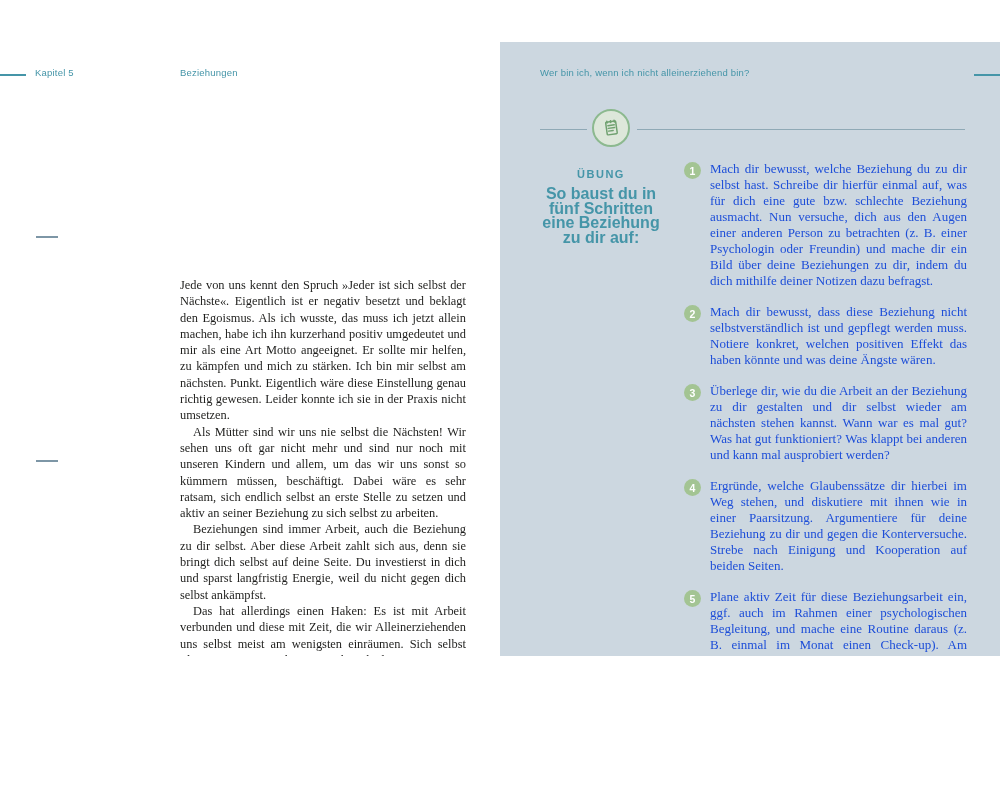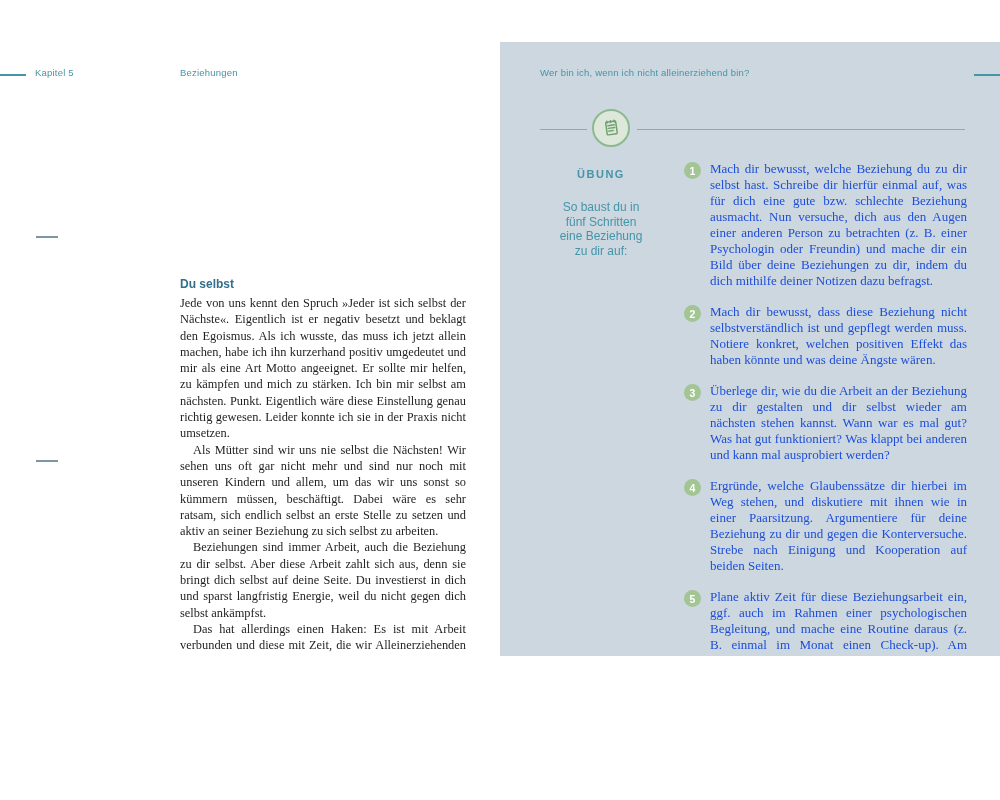--- a/index.html
+++ b/index.html
@@ -32,22 +32,22 @@
   .page-num.left{left:35px;color:#8fac97;}
   .page-num.right{left:540px;color:#44809b;}
   
   .orn-line{position:absolute;top:129px;height:1px;background:#8fa9b6;}
   .orn-line.l{left:540px;width:47px;}
   .orn-line.r{left:637px;width:328px;}
   .orn-icon{position:absolute;left:592px;top:109px;width:38px;height:38px;border-radius:50%;
             border:2px solid #8cb98f;background:#dde7da;display:flex;align-items:center;justify-content:center;box-sizing:border-box;}
   
   .ex-side{position:absolute;left:538px;top:168px;width:126px;text-align:center;color:#4595a8;}
-  .ex-label{font-size:11px;font-weight:700;letter-spacing:1.5px;margin-bottom:20px;}
-  .ex-subtitle{font-size:12px;font-weight:400;line-height:14.5px;white-space:pre-line;}
+  .ex-label{font-size:11px;font-weight:700;letter-spacing:1.5px;margin-bottom:7px;}
+  .ex-subtitle{font-size:16px;font-weight:700;line-height:14.5px;white-space:pre-line;}
   
   .steps{position:absolute;left:684px;top:161px;width:283px;display:flex;flex-direction:column;gap:15px;}
   .step{display:flex;gap:9px;}
   .step-num{flex:0 0 auto;width:17px;height:17px;border-radius:50%;background:#a3c493;color:#ffffff;
             font-size:10.5px;font-weight:700;display:flex;align-items:center;justify-content:center;margin-top:1px;}
   .step-text{font-family:"Liberation Serif",serif;font-size:13px;line-height:16px;color:#1d4ed8;
              text-align:justify;hyphens:auto;}
   .conclusion{margin-left:26px;font-family:"Liberation Serif",serif;font-size:12px;line-height:16px;
               font-weight:700;color:#701a75;}
 </style>
@@ -62,21 +62,20 @@
   <div class="running-head rh-chapter">Kapitel 5</div>
   <div class="running-head rh-section">Beziehungen</div>
   <div class="running-head rh-right">Wer bin ich, wenn ich nicht alleinerziehend bin?</div>
   <div class="edge-dash right"></div>
 
   <div class="small-dash dash-under-title"></div>
 
   <div class="small-dash dash-under-quote"></div>
 
   <div class="lp-body">
-    <div class="body-heading">Du selbst</div>
     <p class="para">Jede von uns kennt den Spruch »Jeder ist sich selbst der Nächste«. Eigentlich ist er negativ besetzt und beklagt den Egoismus. Als ich wusste, das muss ich jetzt allein machen, habe ich ihn kurzerhand positiv umgedeutet und mir als eine Art Motto angeeignet. Er sollte mir helfen, zu kämpfen und mich zu stärken. Ich bin mir selbst am nächsten. Punkt. Eigentlich wäre diese Einstellung genau richtig gewesen. Leider konnte ich sie in der Praxis nicht umsetzen.</p>
     <p class="para">Als Mütter sind wir uns nie selbst die Nächsten! Wir sehen uns oft gar nicht mehr und sind nur noch mit unseren Kindern und allem, um das wir uns sonst so kümmern müssen, beschäftigt. Dabei wäre es sehr ratsam, sich endlich selbst an erste Stelle zu setzen und aktiv an seiner Beziehung zu sich selbst zu arbeiten.</p>
     <p class="para">Beziehungen sind immer Arbeit, auch die Beziehung zu dir selbst. Aber diese Arbeit zahlt sich aus, denn sie bringt dich selbst auf deine Seite. Du investierst in dich und sparst langfristig Energie, weil du nicht gegen dich selbst ankämpfst.</p>
     <p class="para">Das hat allerdings einen Haken: Es ist mit Arbeit verbunden und diese mit Zeit, die wir Alleinerziehenden uns selbst meist am wenigsten einräumen. Sich selbst Platz in seinem Leben zu geben bedeutet im ersten Schritt also auch, sich selbst Zeit dafür zu nehmen.</p>
   </div>
 
   <div class="page-num left">136</div>
 
   <div class="orn-line l"></div>
   <div class="orn-icon">

